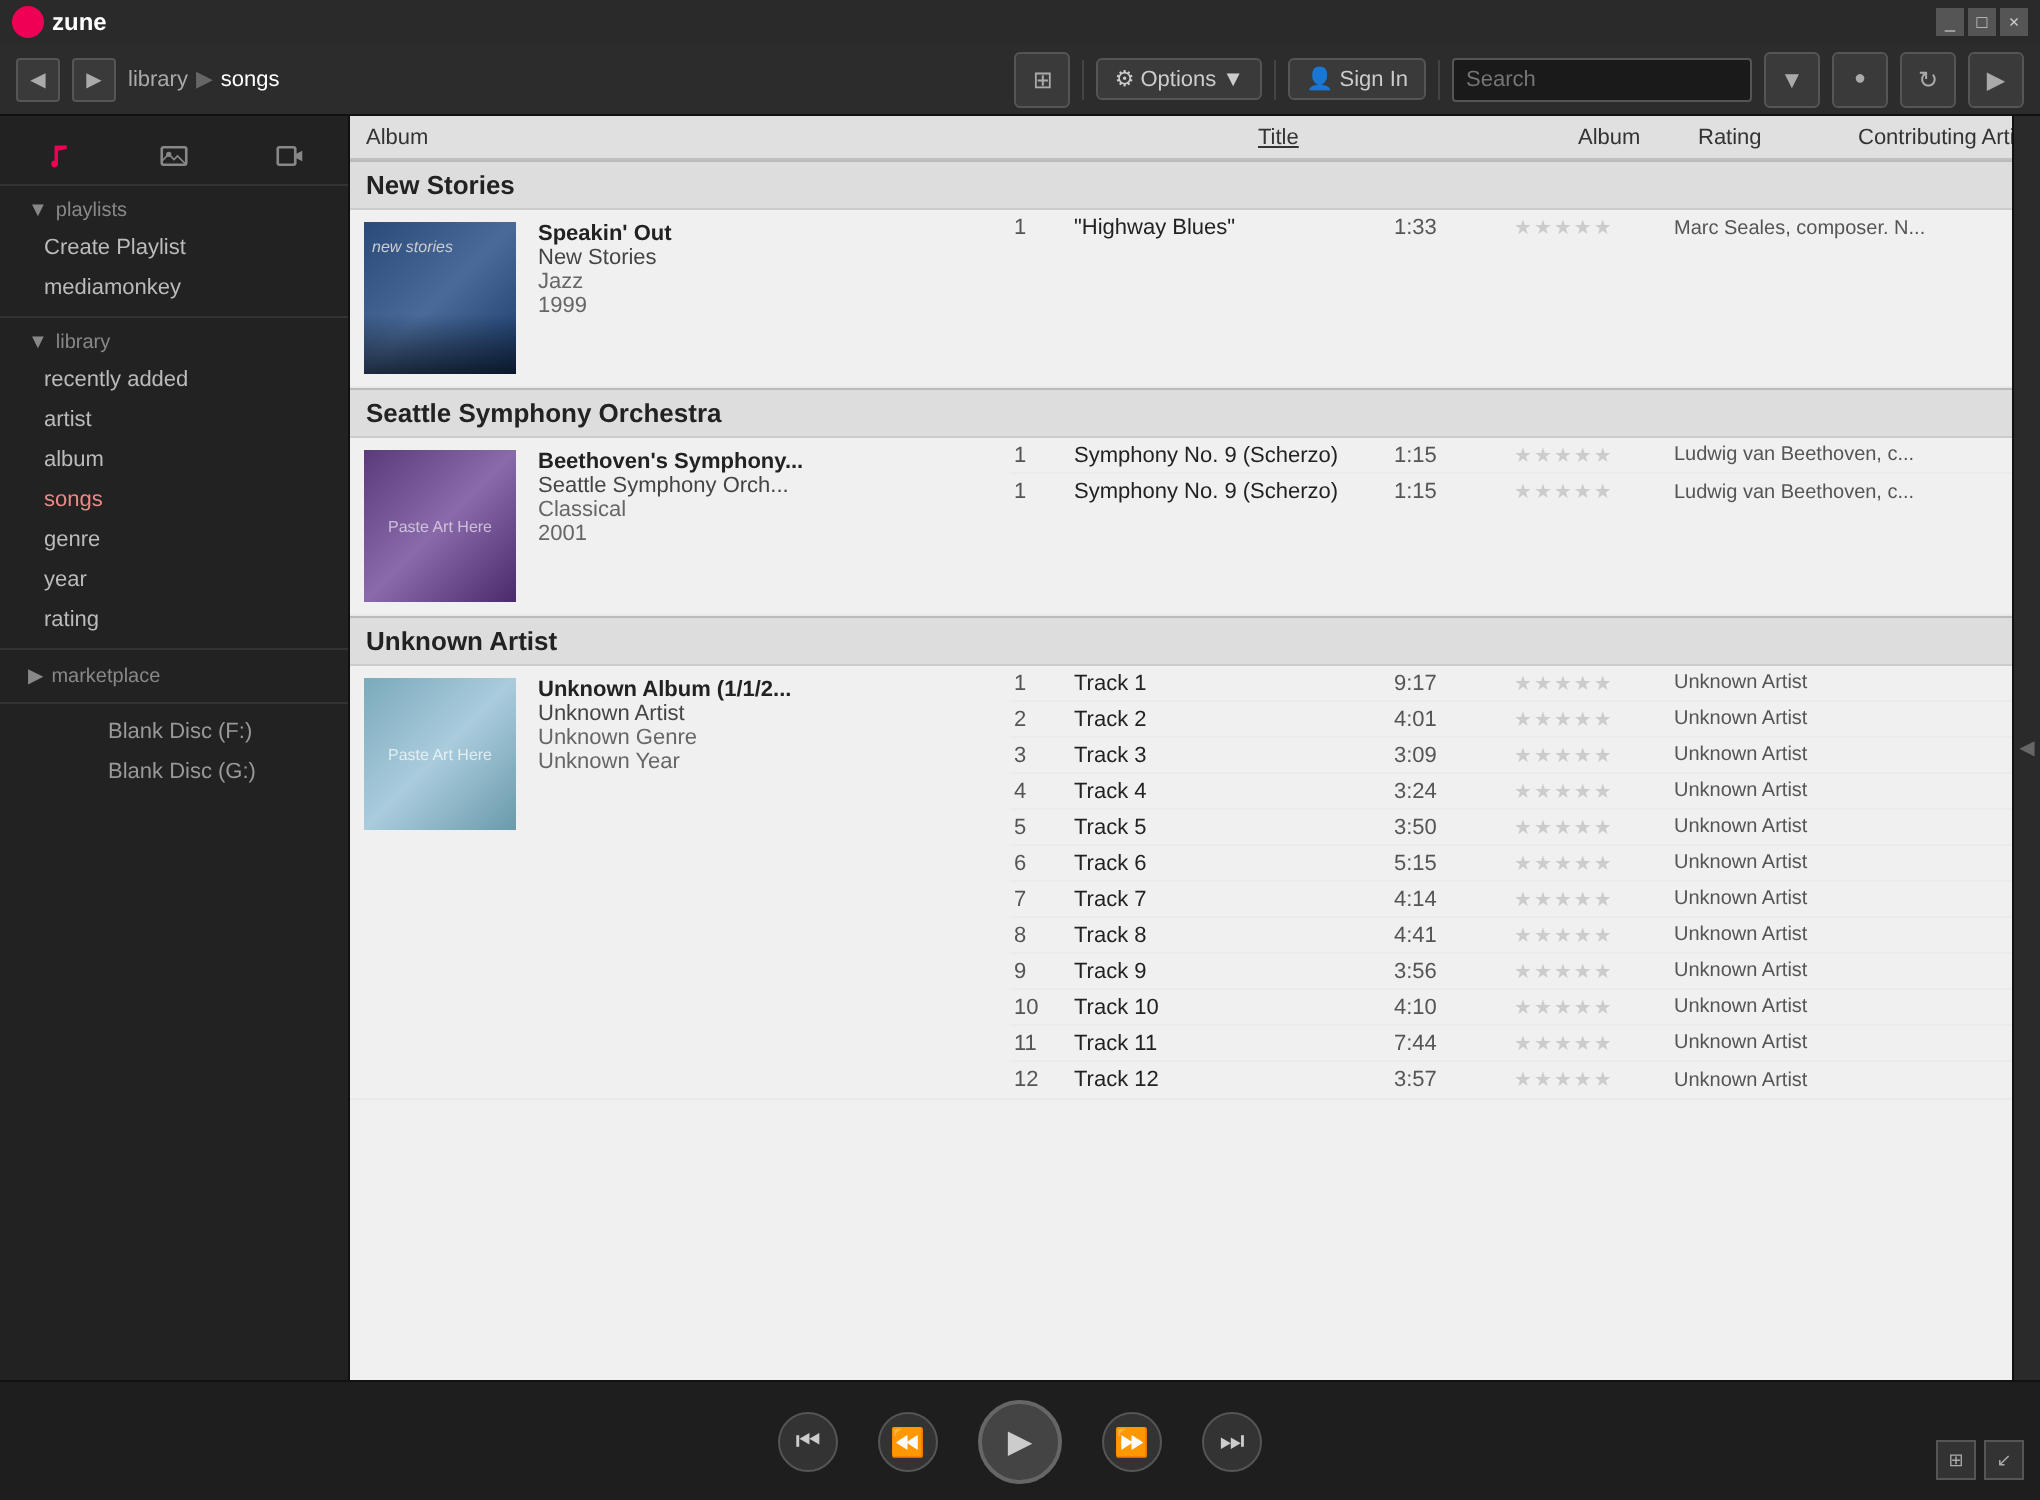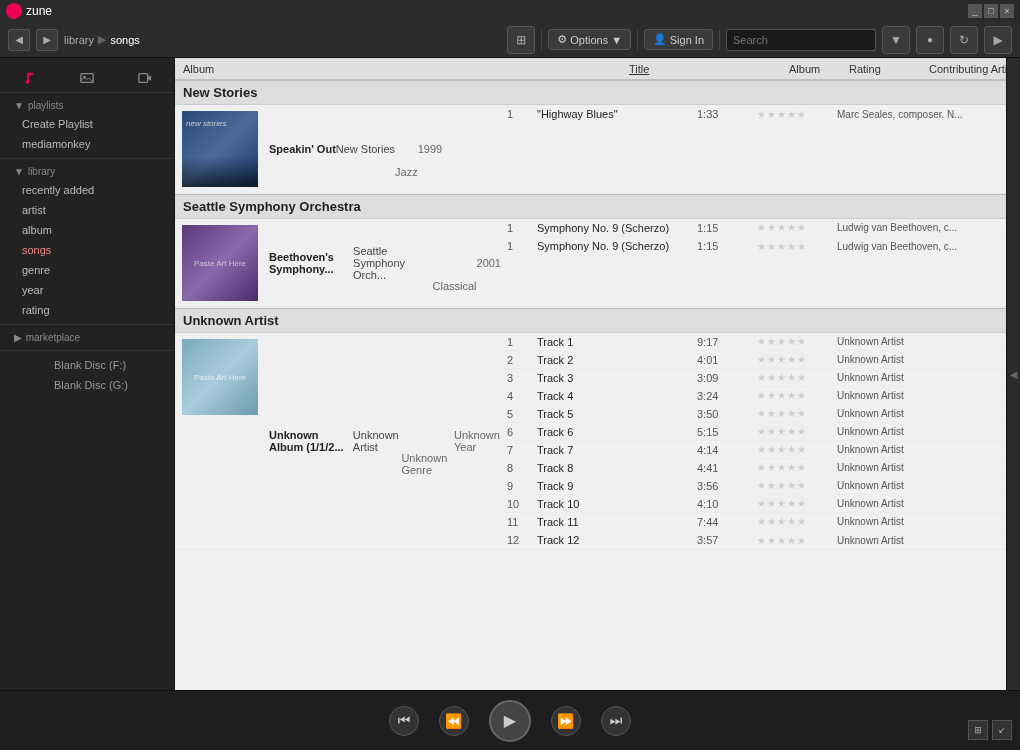--- a/index.html
+++ b/index.html
@@ -2,21 +2,21 @@
 <html><head>
   <meta charset="utf-8">
   <style>
     * { margin: 0; padding: 0; box-sizing: border-box; }
     body { width: 1020px; height: 750px; background: #1a1a1a; font-family: 'Segoe UI', Arial, sans-serif; font-size: 11px; color: #ccc; overflow: hidden; }
 
     
     #titlebar { height: 22px; background: #2a2a2a; display: flex; align-items: center; justify-content: space-between; padding: 0 6px; }
     #titlebar .logo { display: flex; align-items: center; gap: 4px; }
     #titlebar .logo .zune-icon { width: 16px; height: 16px; background: #e05; border-radius: 50%; display: inline-block; }
-    #titlebar .logo span { color: #fff; font-size: 12px; font-weight: normal; }
+    #titlebar .logo span { color: #fff; font-size: 12px; font-weight: bold; }
     #titlebar .win-controls { display: flex; gap: 2px; }
     #titlebar .win-controls span { width: 14px; height: 14px; background: #555; display: flex; align-items: center; justify-content: center; font-size: 9px; color: #ccc; cursor: pointer; }
 
     
     #toolbar { height: 36px; background: #2c2c2c; display: flex; align-items: center; padding: 0 8px; gap: 6px; border-bottom: 1px solid #111; }
     .nav-btn { width: 22px; height: 22px; background: #3a3a3a; border: 1px solid #555; border-radius: 2px; display: flex; align-items: center; justify-content: center; color: #aaa; cursor: pointer; font-size: 10px; }
     .breadcrumb { color: #aaa; font-size: 11px; display: flex; align-items: center; gap: 4px; }
     .breadcrumb .sep { color: #666; }
     .breadcrumb .current { color: #fff; }
     .toolbar-right { margin-left: auto; display: flex; align-items: center; gap: 6px; }
@@ -47,24 +47,24 @@
     .col-length { width: 60px; color: #333; font-size: 11px; flex-shrink: 0; }
     .col-rating { width: 80px; color: #333; font-size: 11px; flex-shrink: 0; }
     .col-contributing { width: 160px; color: #333; font-size: 11px; flex-shrink: 0; }
 
     
     .album-group { margin: 0; }
     .album-group-header { background: #ddd; padding: 4px 8px; font-size: 13px; font-weight: bold; color: #222; border-bottom: 1px solid #ccc; border-top: 1px solid #bbb; }
     .album-row { display: flex; align-items: stretch; border-bottom: 1px solid #e8e8e8; }
     .album-art-cell { width: 90px; display: flex; align-items: flex-start; justify-content: center; padding: 6px; flex-shrink: 0; }
     .album-art { width: 76px; height: 76px; background: #888; position: relative; overflow: hidden; }
-    .album-info-cell { width: 240px; padding: 6px 4px; flex-shrink: 0; display: flex; flex-direction: row; justify-content: flex-start; align-items: center; }
+    .album-info-cell { width: 240px; padding: 6px 4px; flex-shrink: 0; display: flex; flex-direction: column; justify-content: flex-start; }
     .album-name { font-weight: bold; color: #222; font-size: 11px; }
     .album-artist { color: #444; font-size: 11px; }
-    .album-genre { color: #666; font-size: 11px; margin-top: 45px; }
+    .album-genre { color: #666; font-size: 11px; }
     .album-year { color: #666; font-size: 11px; }
     .tracks-cell { flex: 1; display: flex; flex-direction: column; }
     .track-row { display: flex; align-items: center; height: 18px; border-bottom: 1px solid #ebebeb; padding: 0 2px; }
     .track-row:last-child { border-bottom: none; }
     .track-num { width: 30px; color: #555; font-size: 11px; flex-shrink: 0; }
     .track-title { width: 160px; color: #222; font-size: 11px; flex-shrink: 0; overflow: hidden; text-overflow: ellipsis; white-space: nowrap; }
     .track-length { width: 60px; color: #555; font-size: 11px; flex-shrink: 0; }
     .track-rating { width: 80px; display: flex; align-items: center; flex-shrink: 0; gap: 1px; }
     .star { font-size: 10px; color: #ccc; }
     .track-artist { width: 180px; color: #555; font-size: 10px; flex-shrink: 0; overflow: hidden; text-overflow: ellipsis; white-space: nowrap; }

